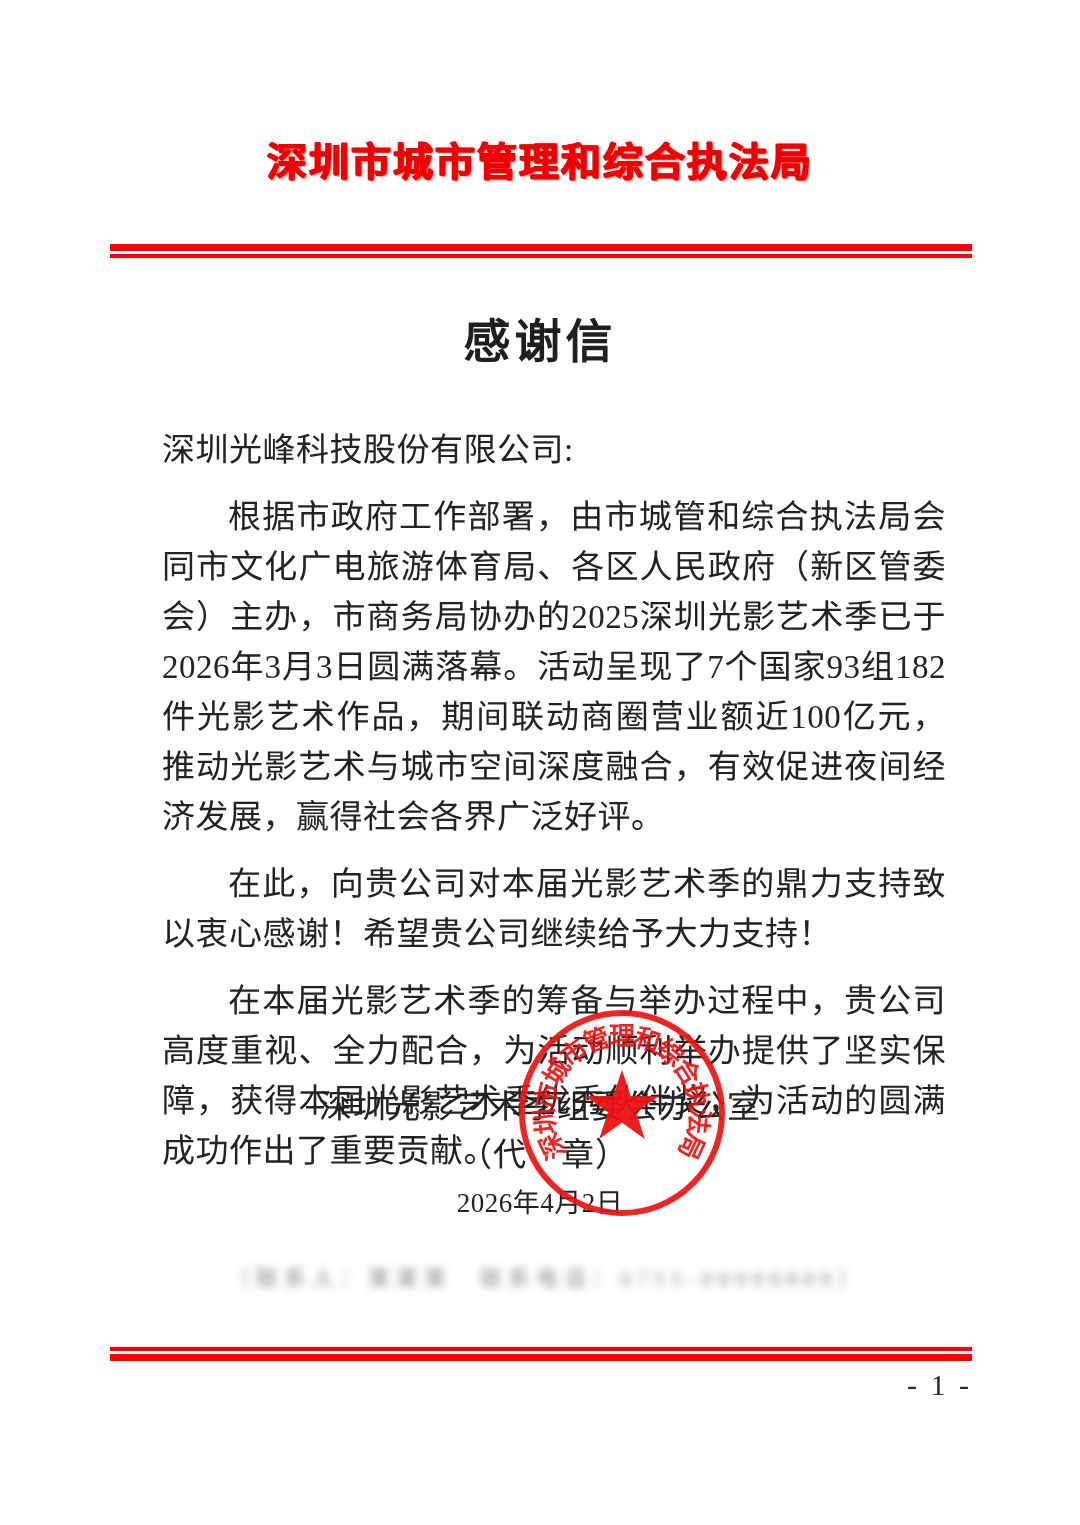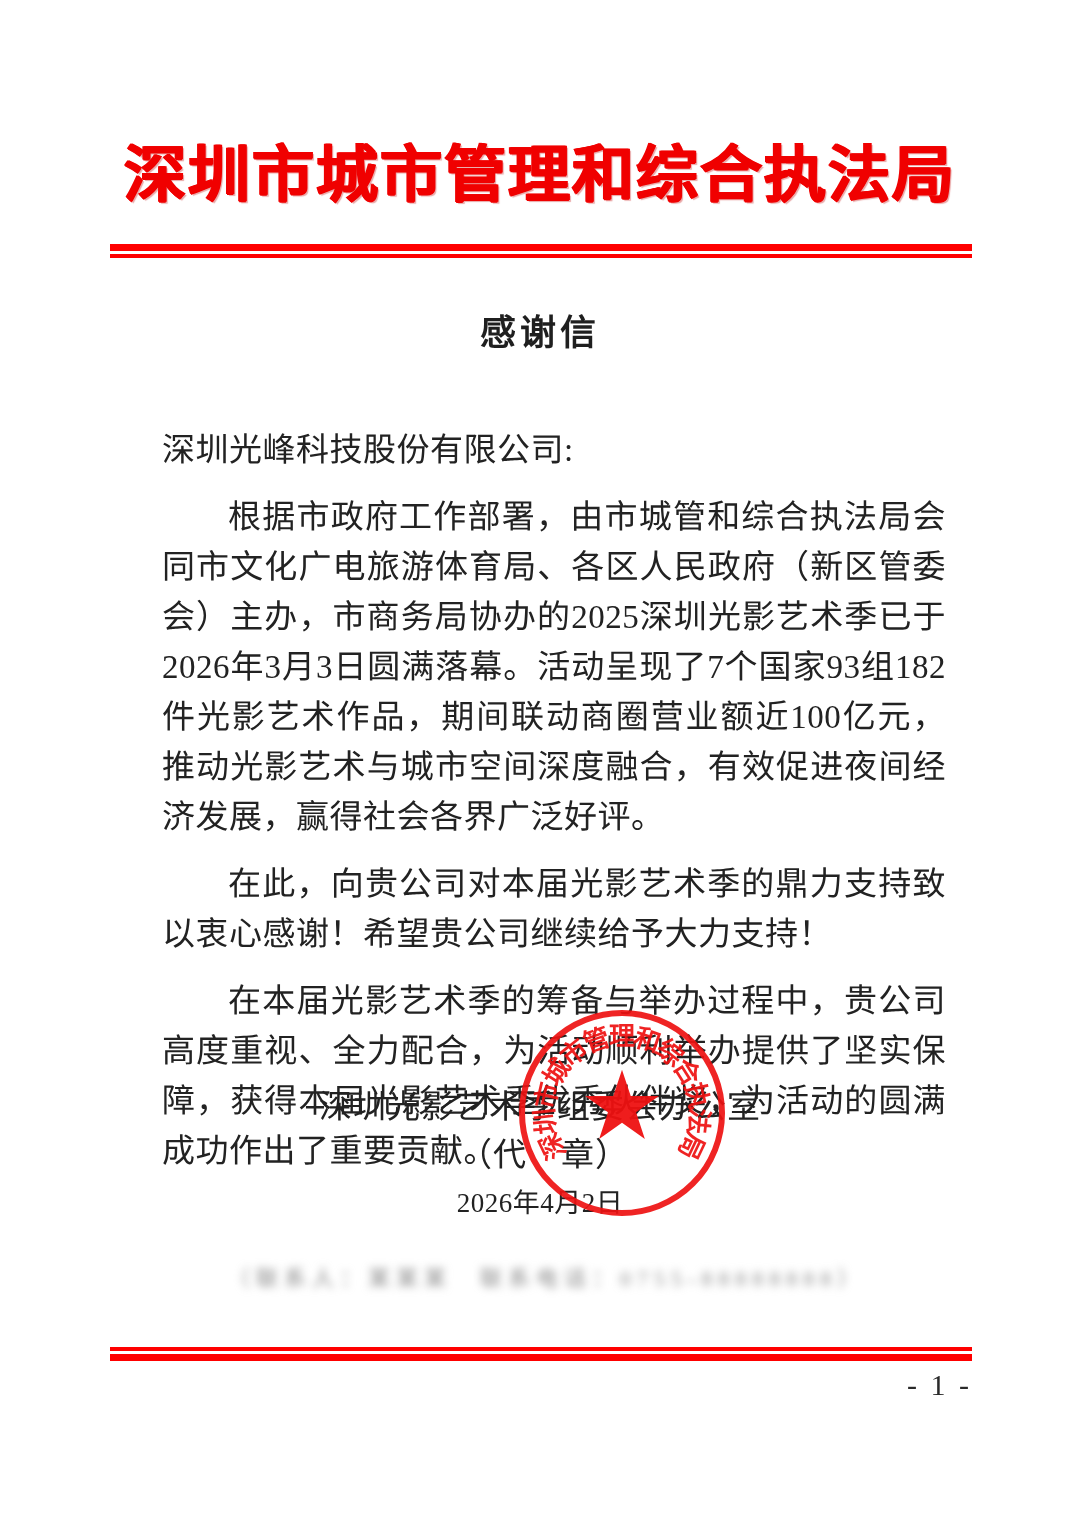--- a/index.html
+++ b/index.html
@@ -27,21 +27,21 @@
   .doc-header {
     position: absolute;
     left: 0;
     top: 140px;
     width: 1080px;
     text-align: center;
   }
   .org-title {
     font-family: "Liberation Serif", "DejaVu Serif", serif;
     font-weight: 700;
-    font-size: 62px;
+    font-size: 40px;
     line-height: 1.15;
     letter-spacing: 2px;
     color: #f00000;
     white-space: nowrap;
     text-shadow:
        1px 0 0 #f00000,
       -1px 0 0 #f00000,
        0 1px 0 #f00000,
        2px 2px 1px rgba(190,0,0,0.35);
   }
@@ -76,21 +76,21 @@
 
   
   .doc-title {
     position: absolute;
     left: 0;
     top: 303px;
     width: 1080px;
     text-align: center;
     font-family: "Liberation Sans", "DejaVu Sans", sans-serif;
     font-weight: 700;
-    font-size: 36px;
+    font-size: 47px;
     letter-spacing: 4px;
     color: #1f1f1f;
   }
 
   
   .body-area {
     position: absolute;
     left: 145px;
     top: 408px;
     width: 818px;

